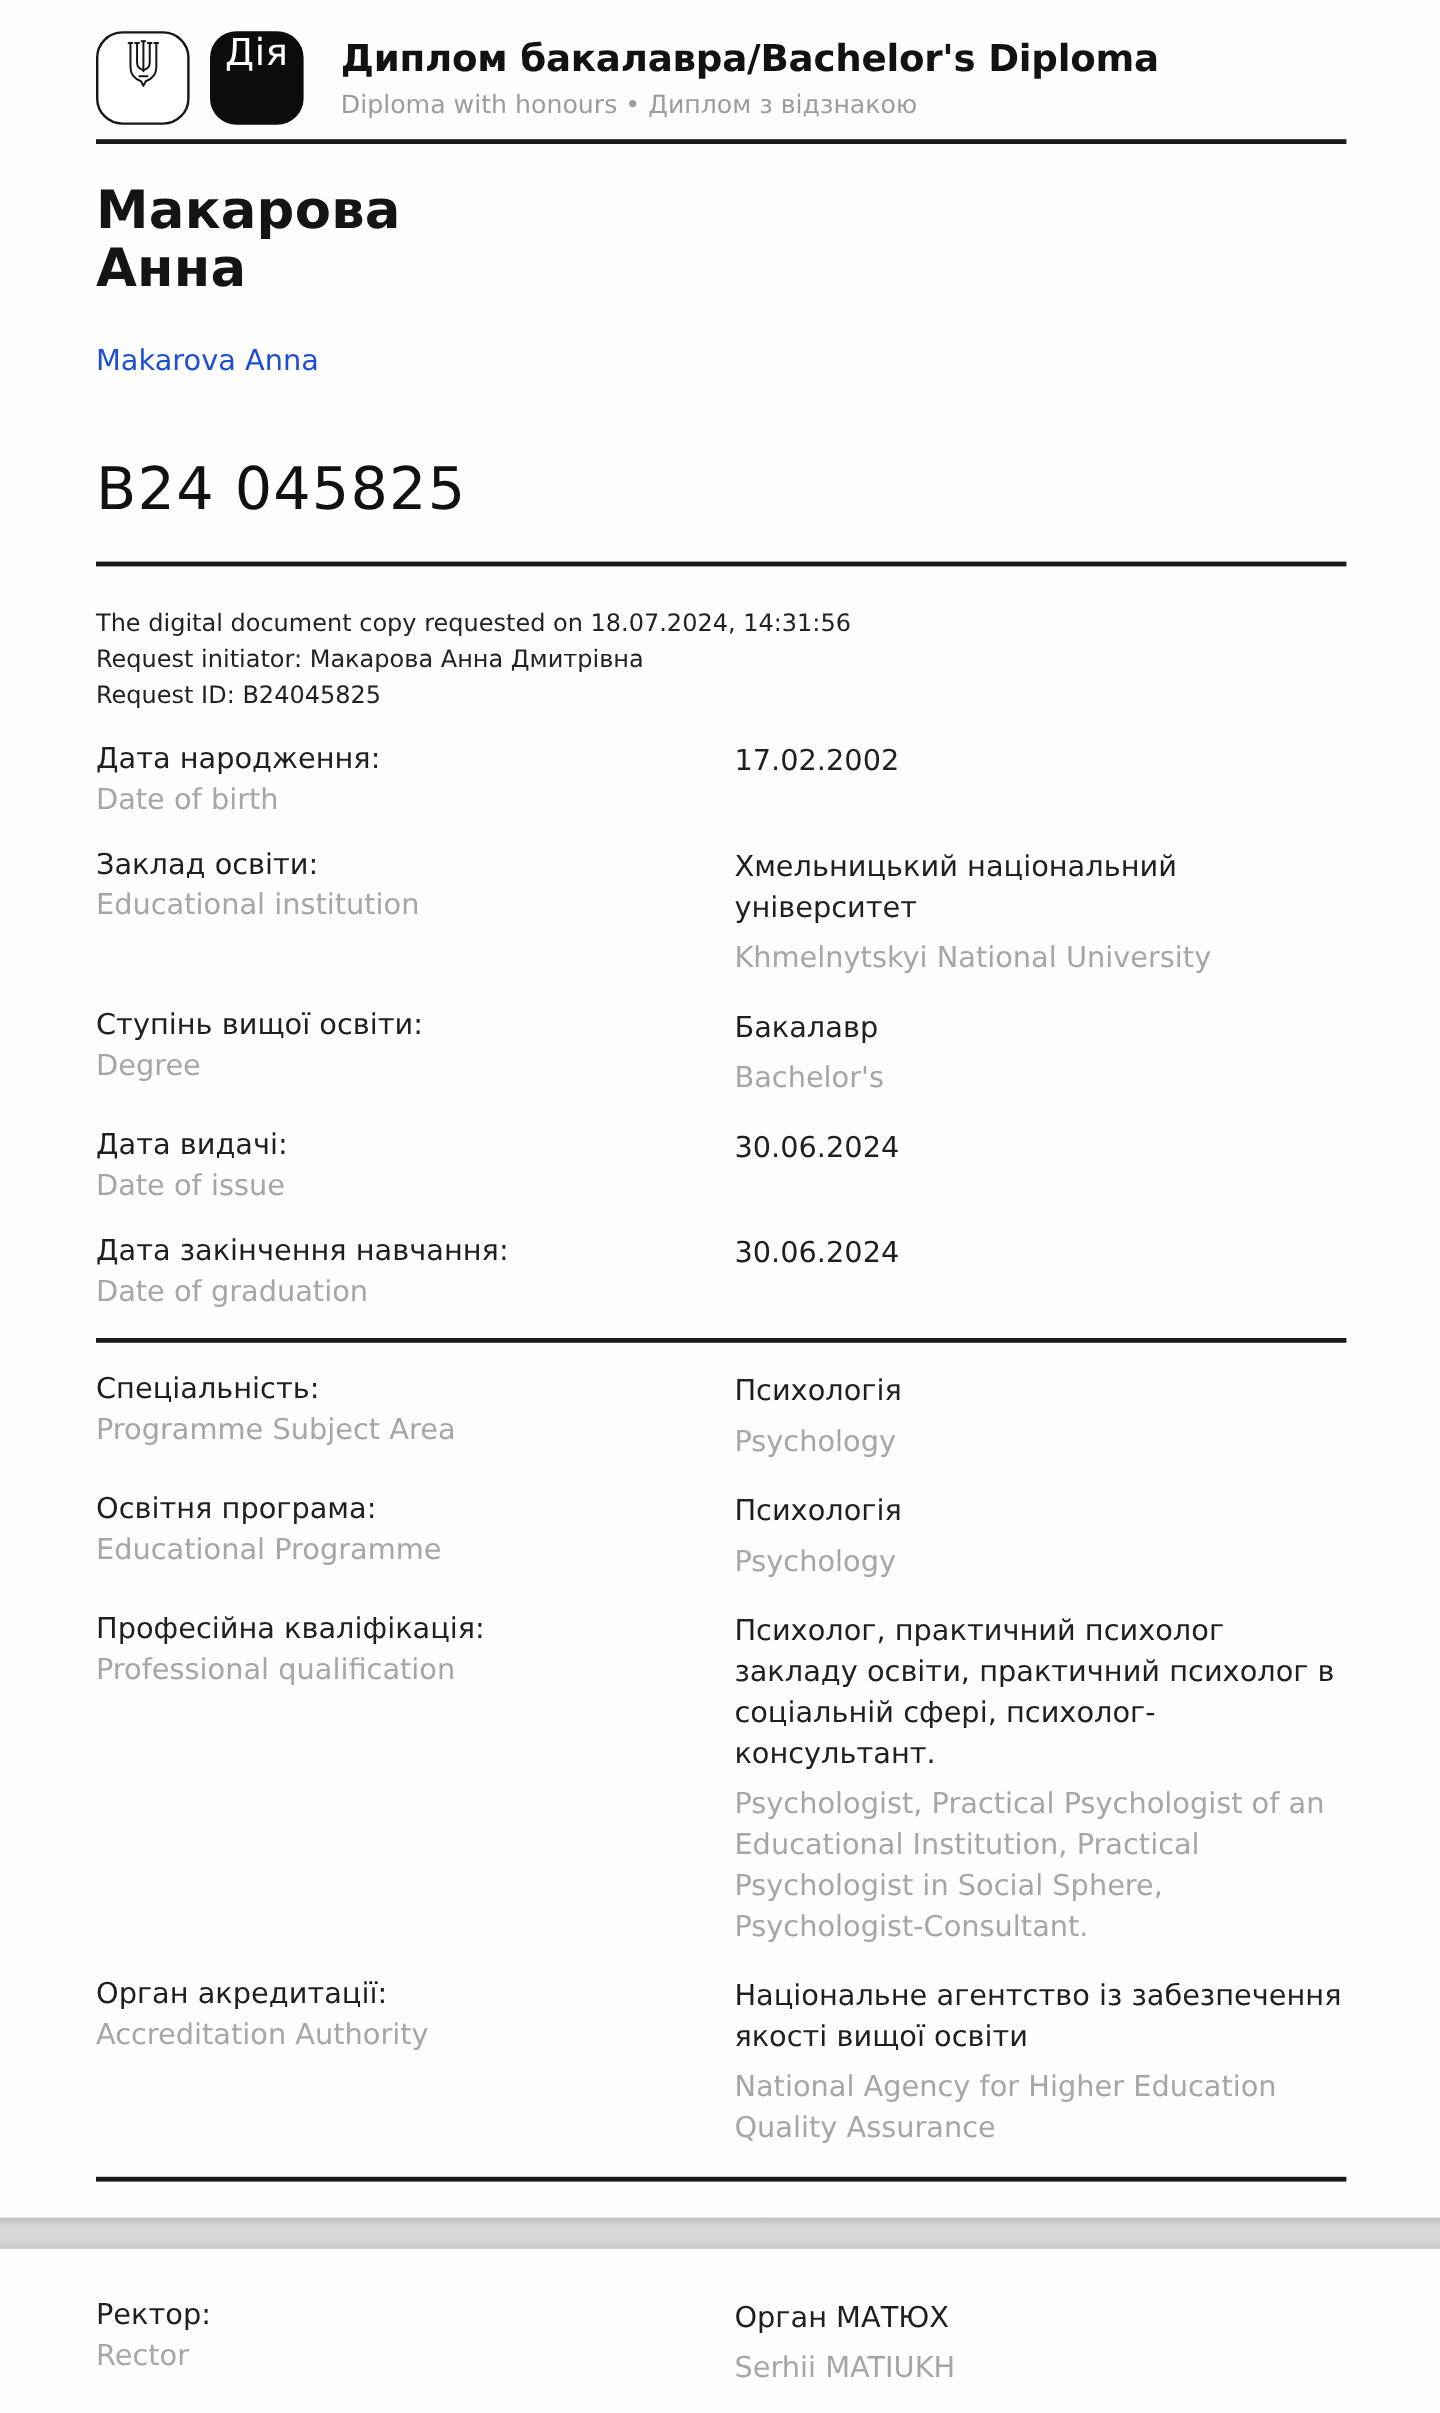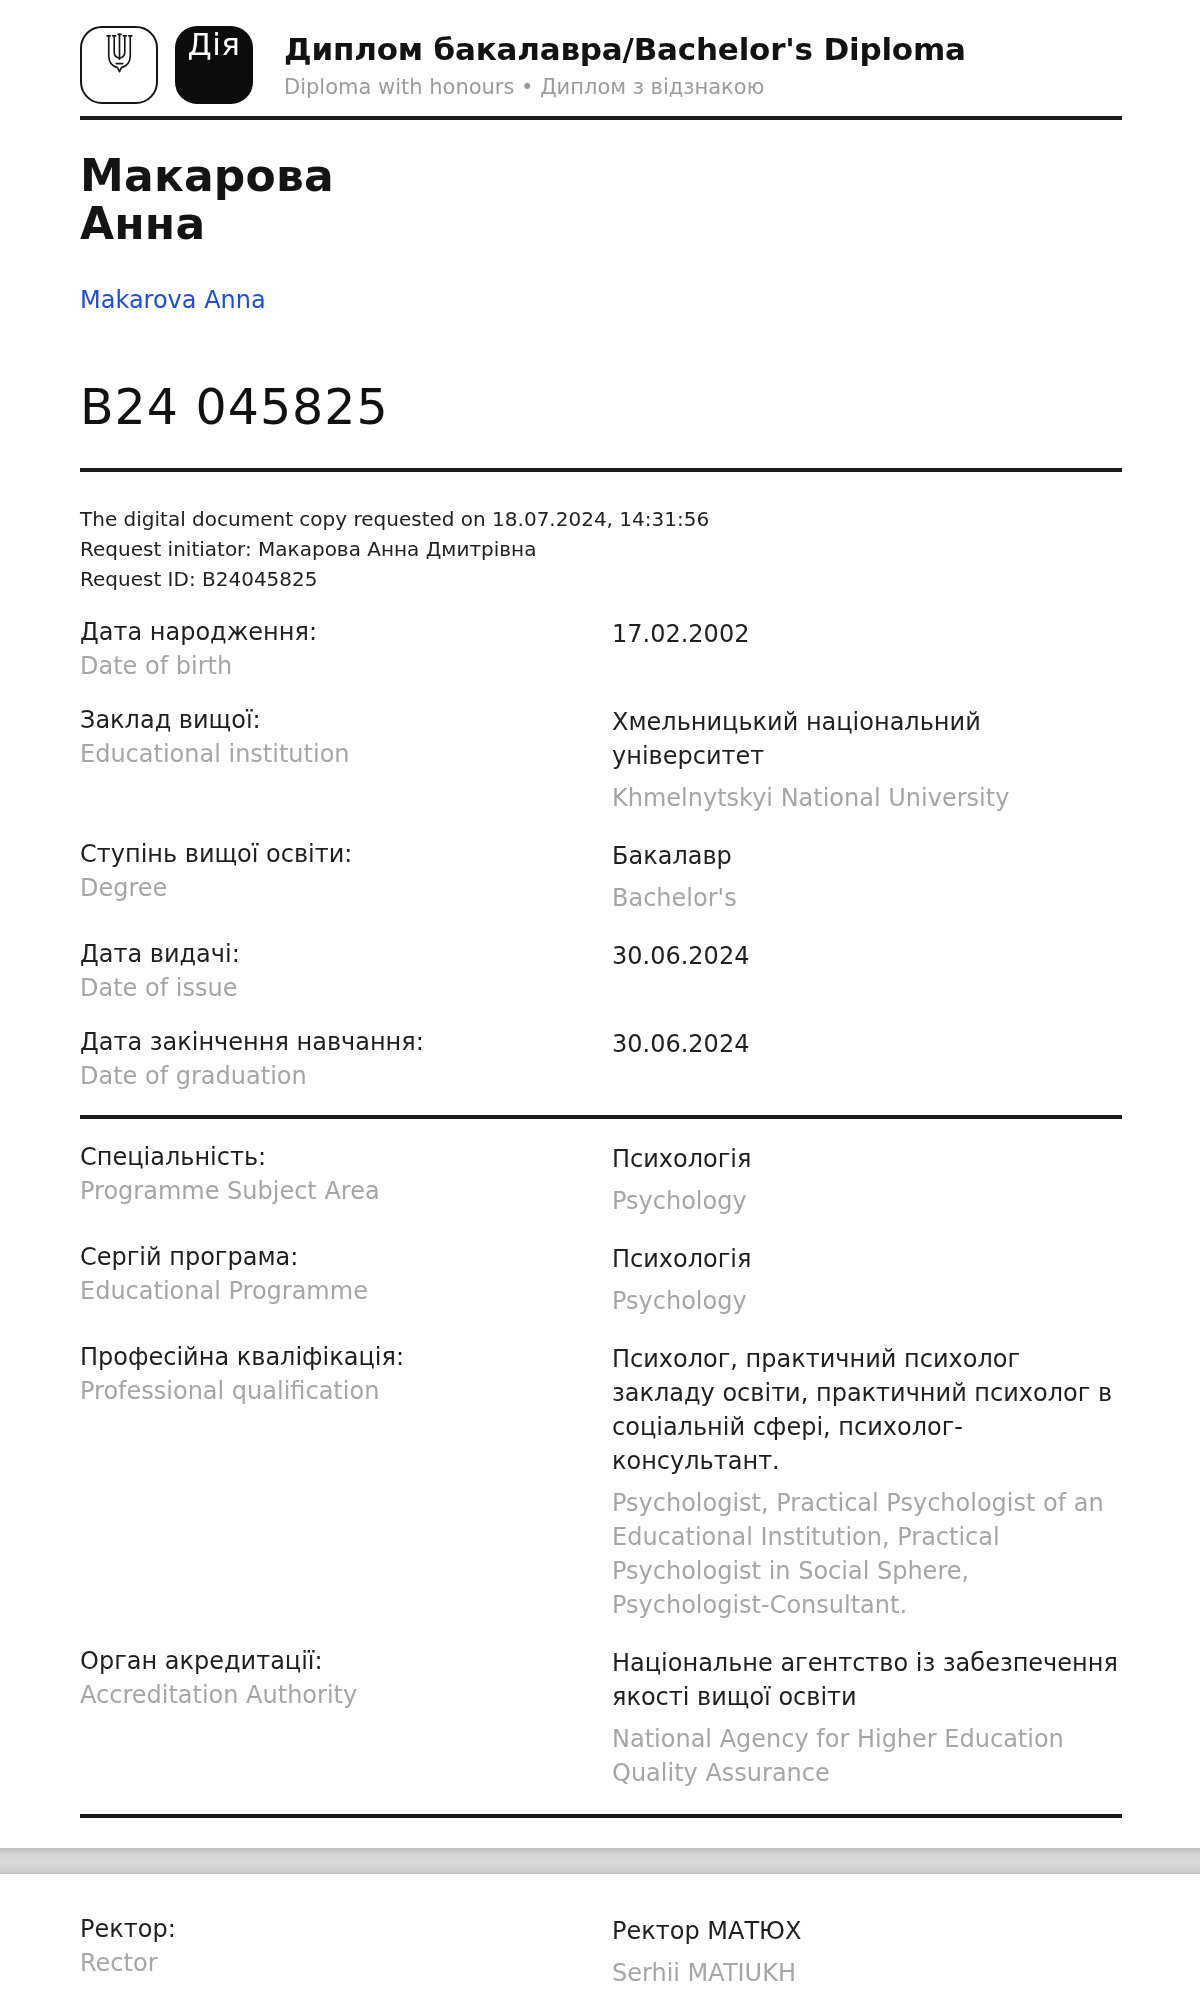--- a/index.html
+++ b/index.html
@@ -109,21 +109,21 @@
       <div class="lbl-en">Date of birth</div>
     </div>
     <div class="cell-value">
       <div class="val-ua">17.02.2002</div>
 
     </div>
   </div>
 
   <div class="row">
     <div class="cell-label">
-      <div class="lbl-ua">Заклад вищої:</div>
+      <div class="lbl-ua">Заклад освіти:</div>
       <div class="lbl-en">Educational institution</div>
     </div>
     <div class="cell-value">
       <div class="val-ua">Хмельницький національний університет</div>
       <div class="val-en">Khmelnytskyi National University</div>
     </div>
   </div>
 
   <div class="row">
     <div class="cell-label">
@@ -168,21 +168,21 @@
       <div class="lbl-en">Programme Subject Area</div>
     </div>
     <div class="cell-value">
       <div class="val-ua">Психологія</div>
       <div class="val-en">Psychology</div>
     </div>
   </div>
 
   <div class="row">
     <div class="cell-label">
-      <div class="lbl-ua">Сергій програма:</div>
+      <div class="lbl-ua">Освітня програма:</div>
       <div class="lbl-en">Educational Programme</div>
     </div>
     <div class="cell-value">
       <div class="val-ua">Психологія</div>
       <div class="val-en">Psychology</div>
     </div>
   </div>
 
   <div class="row">
     <div class="cell-label">
@@ -211,20 +211,20 @@
 
   <div class="page-band"></div>
 
   <div class="rows rows-bottom inset">
   <div class="row">
     <div class="cell-label">
       <div class="lbl-ua">Ректор:</div>
       <div class="lbl-en">Rector</div>
     </div>
     <div class="cell-value">
-      <div class="val-ua">Ректор МАТЮХ</div>
+      <div class="val-ua">Орган МАТЮХ</div>
       <div class="val-en">Serhii MATIUKH</div>
     </div>
   </div>
 
 </div>
 
 </div>
 
 </body></html>

